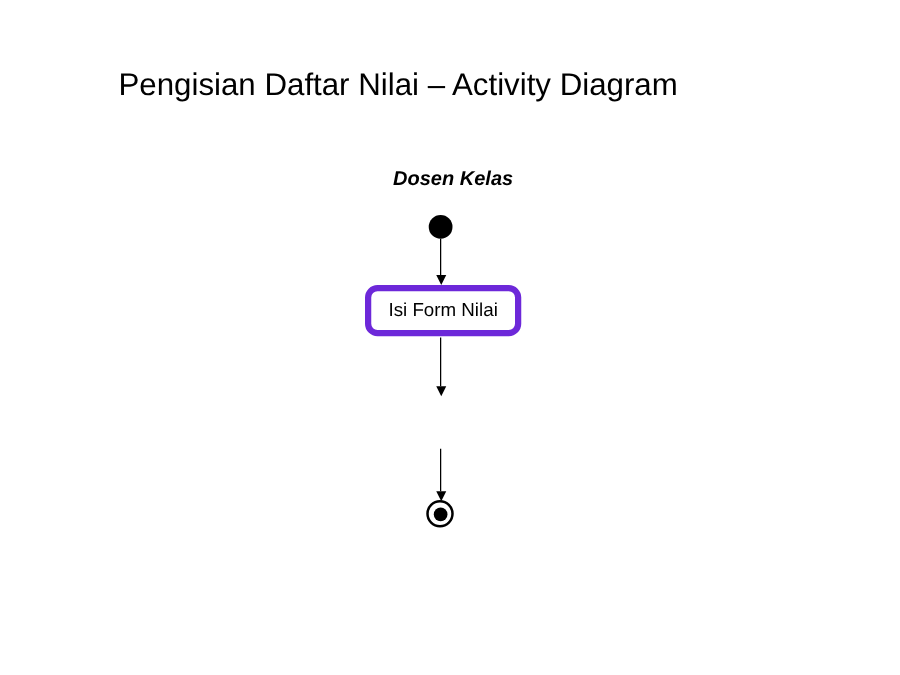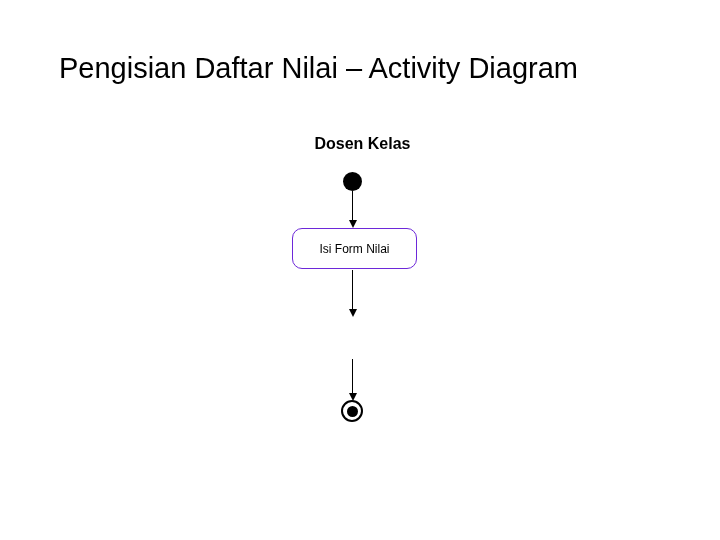--- a/index.html
+++ b/index.html
@@ -15,36 +15,37 @@
     overflow: hidden;
     font-family: "Liberation Sans", sans-serif;
     color: #000000;
   }
   .slide-title {
     position: absolute;
     top: 53px;
     left: 0;
     width: 637px;
     text-align: center;
-    font-size: 29px;
+    font-size: 25px;
     font-weight: 400;
     line-height: 30px;
     color: #000000;
     white-space: nowrap;
   }
   .lane-label {
     position: absolute;
     top: 135px;
     left: 280px;
     width: 165px;
     text-align: center;
     font-size: 16px;
     font-weight: 700;
     color: #000000;
     white-space: nowrap;
+    font-style: italic;
   }
   
   .start-node {
     position: absolute;
     left: 343px;
     top: 172px;
     width: 19px;
     height: 19px;
     background: #000000;
     border-radius: 50%;
@@ -67,27 +68,27 @@
     border-right: 4px solid transparent;
     border-top: 8px solid #000000;
   }
   .arrow-1 { top: 191px; height: 29px; }
   .arrow-2 { top: 270px; height: 39px; }
   .arrow-3 { top: 359px; height: 34px; }
   
   .activity-node {
     position: absolute;
     box-sizing: border-box;
-    border: 1px solid #6d28d9;
+    border: 5px solid #6d28d9;
     border-radius: 10px;
     background: #ffffff;
     display: flex;
     align-items: center;
     justify-content: center;
-    font-size: 12px;
+    font-size: 15px;
     color: #000000;
     white-space: nowrap;
   }
   .activity-1 { left: 292px; top: 228px; width: 125px; height: 41px; }
   .activity-2 { left: 285px; top: 317px; width: 134px; height: 42px; }
   
   .end-node {
     position: absolute;
     left: 341px;
     top: 400px;

